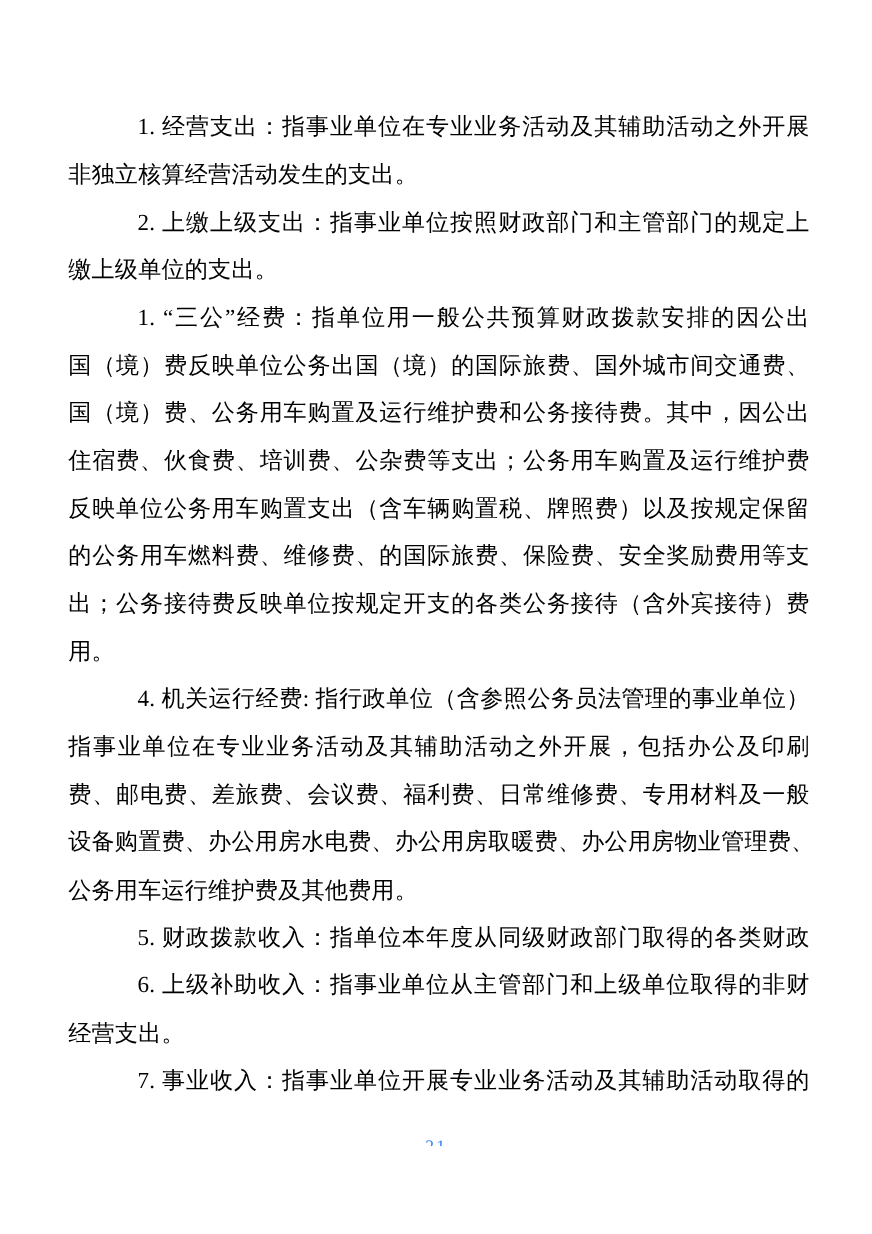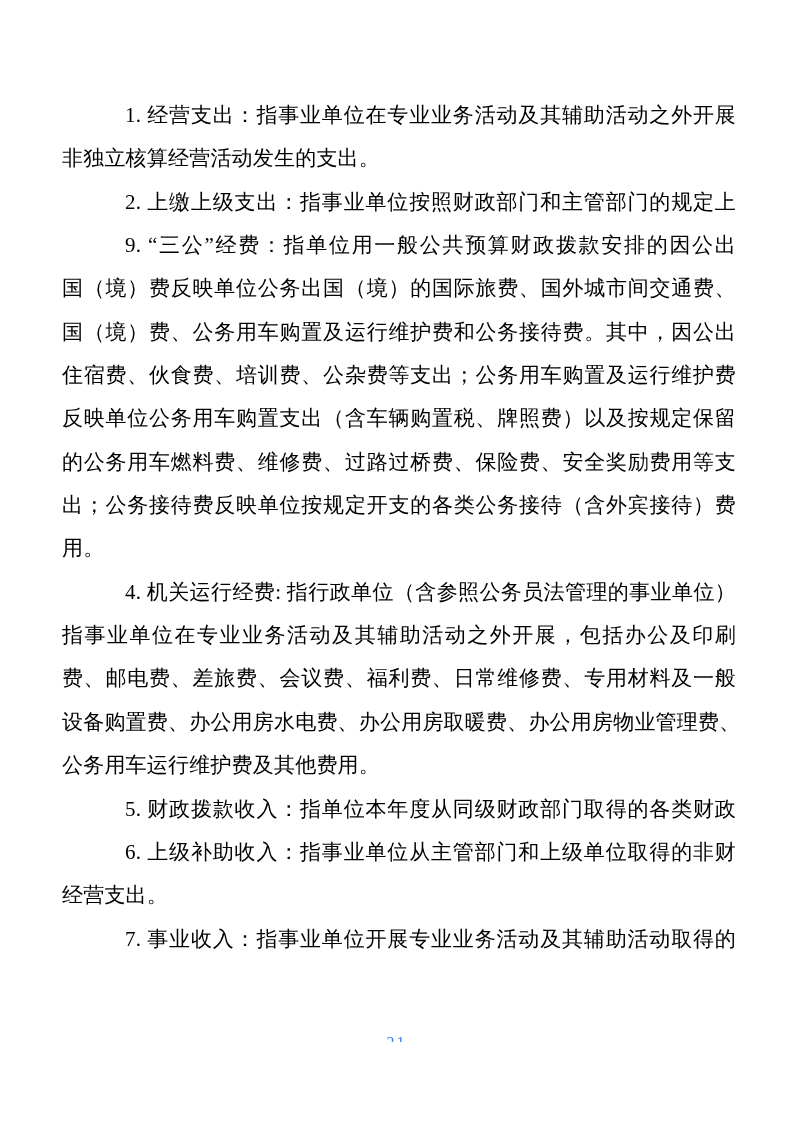--- a/index.html
+++ b/index.html
@@ -60,29 +60,30 @@
 <div class="page">
   <div class="doc-body">
 
     <div class="para">
       <div class="line first">1. 经营支出：指事业单位在专业业务活动及其辅助活动之外开展</div>
       <div class="line end">非独立核算经营活动发生的支出。</div>
     </div>
 
     <div class="para">
       <div class="line first">2. 上缴上级支出：指事业单位按照财政部门和主管部门的规定上</div>
+      <div class="line end">缴上级单位的支出。</div>
     </div>
 
     <div class="para">
-      <div class="line first">9. “三公”经费：指单位用一般公共预算财政拨款安排的因公出</div>
+      <div class="line first">1. “三公”经费：指单位用一般公共预算财政拨款安排的因公出</div>
       <div class="line">国（境）费反映单位公务出国（境）的国际旅费、国外城市间交通费、</div>
       <div class="line">国（境）费、公务用车购置及运行维护费和公务接待费。其中，因公出</div>
       <div class="line">住宿费、伙食费、培训费、公杂费等支出；公务用车购置及运行维护费</div>
       <div class="line">反映单位公务用车购置支出（含车辆购置税、牌照费）以及按规定保留</div>
-      <div class="line">的公务用车燃料费、维修费、过路过桥费、保险费、安全奖励费用等支</div>
+      <div class="line">的公务用车燃料费、维修费、的国际旅费、保险费、安全奖励费用等支</div>
       <div class="line">出；公务接待费反映单位按规定开支的各类公务接待（含外宾接待）费</div>
       <div class="line end">用。</div>
     </div>
 
     <div class="para">
       <div class="line first">4. 机关运行经费: 指行政单位（含参照公务员法管理的事业单位）</div>
       <div class="line">指事业单位在专业业务活动及其辅助活动之外开展，包括办公及印刷</div>
       <div class="line">费、邮电费、差旅费、会议费、福利费、日常维修费、专用材料及一般</div>
       <div class="line">设备购置费、办公用房水电费、办公用房取暖费、办公用房物业管理费、</div>
       <div class="line end">公务用车运行维护费及其他费用。</div>

